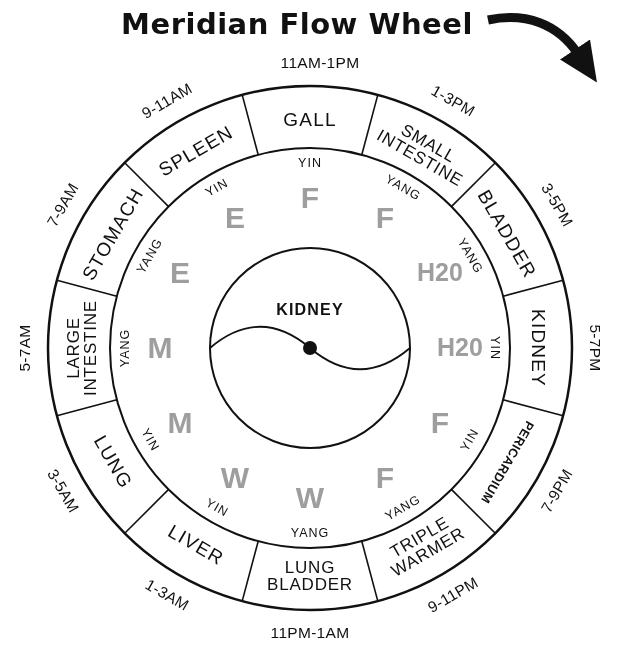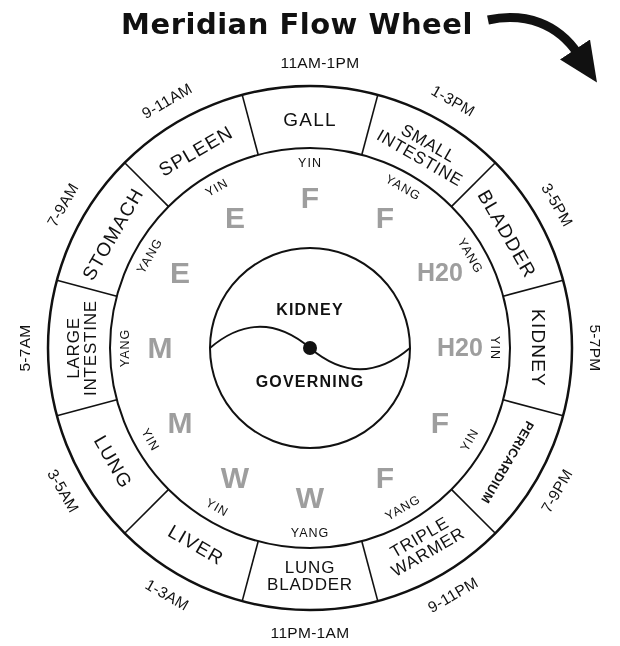--- a/index.html
+++ b/index.html
@@ -144,15 +144,14 @@
   <div class="label e-label" style="left:440px;top:423px">F</div>
   <div class="label e-label" style="left:385px;top:478px">F</div>
   <div class="label e-label" style="left:310px;top:498px">W</div>
   <div class="label e-label" style="left:235px;top:478px">W</div>
   <div class="label e-label" style="left:180px;top:423px">M</div>
   <div class="label e-label" style="left:160px;top:348px">M</div>
   <div class="label e-label" style="left:180px;top:273px">E</div>
   <div class="label e-label" style="left:235px;top:218px">E</div>
 
   <div class="center-label" style="left:310px;top:310px">KIDNEY</div>
-  <div class="center-label" style="left:310px;top:382px">GOVERNING</div>
 
 </div>
 
 </body></html>

